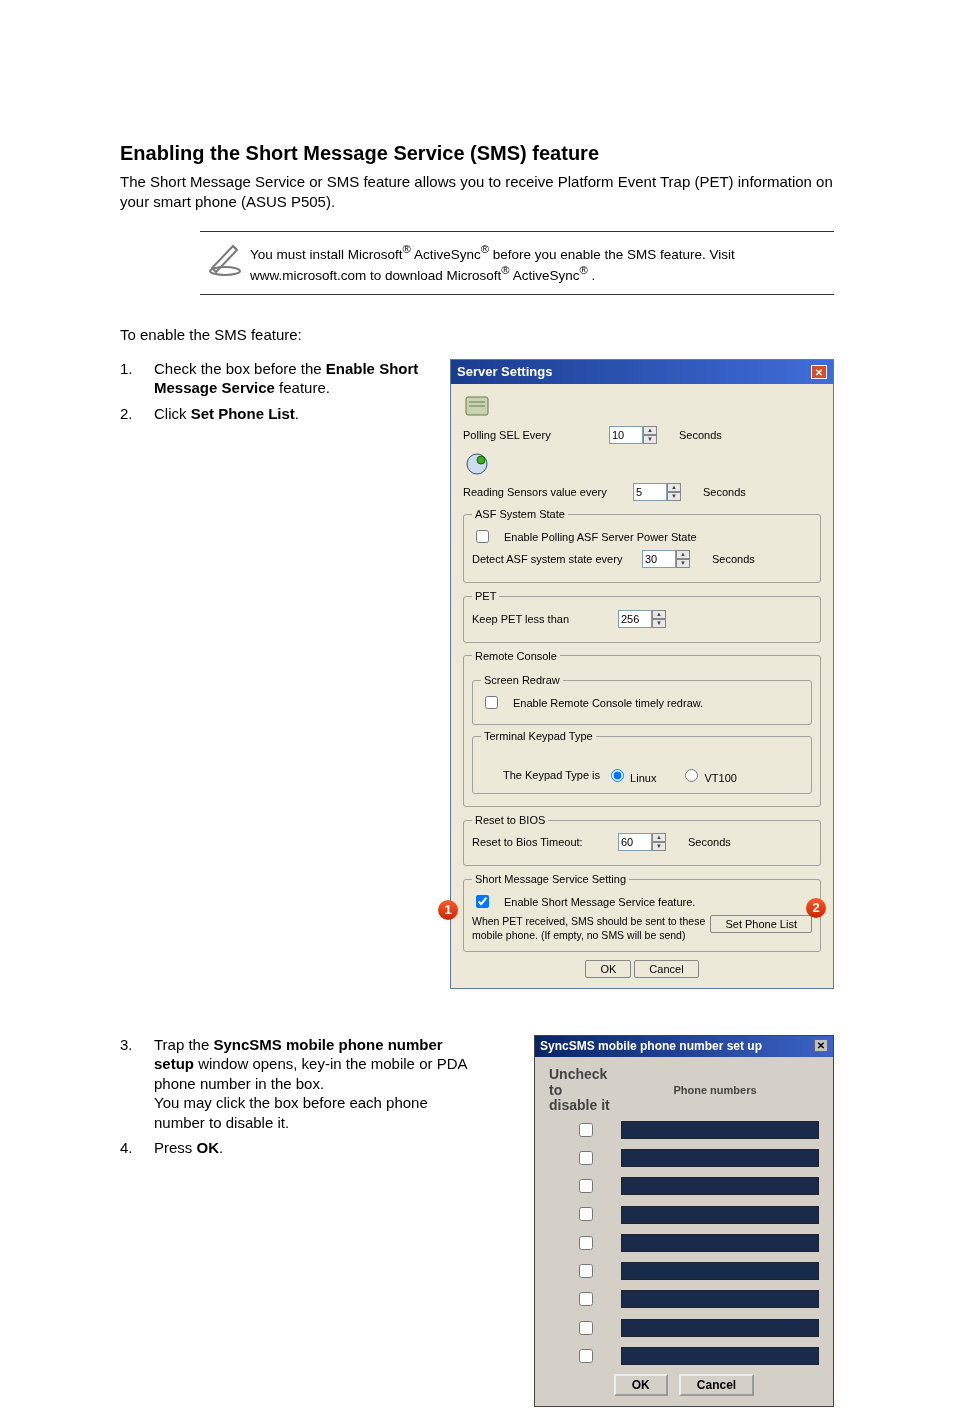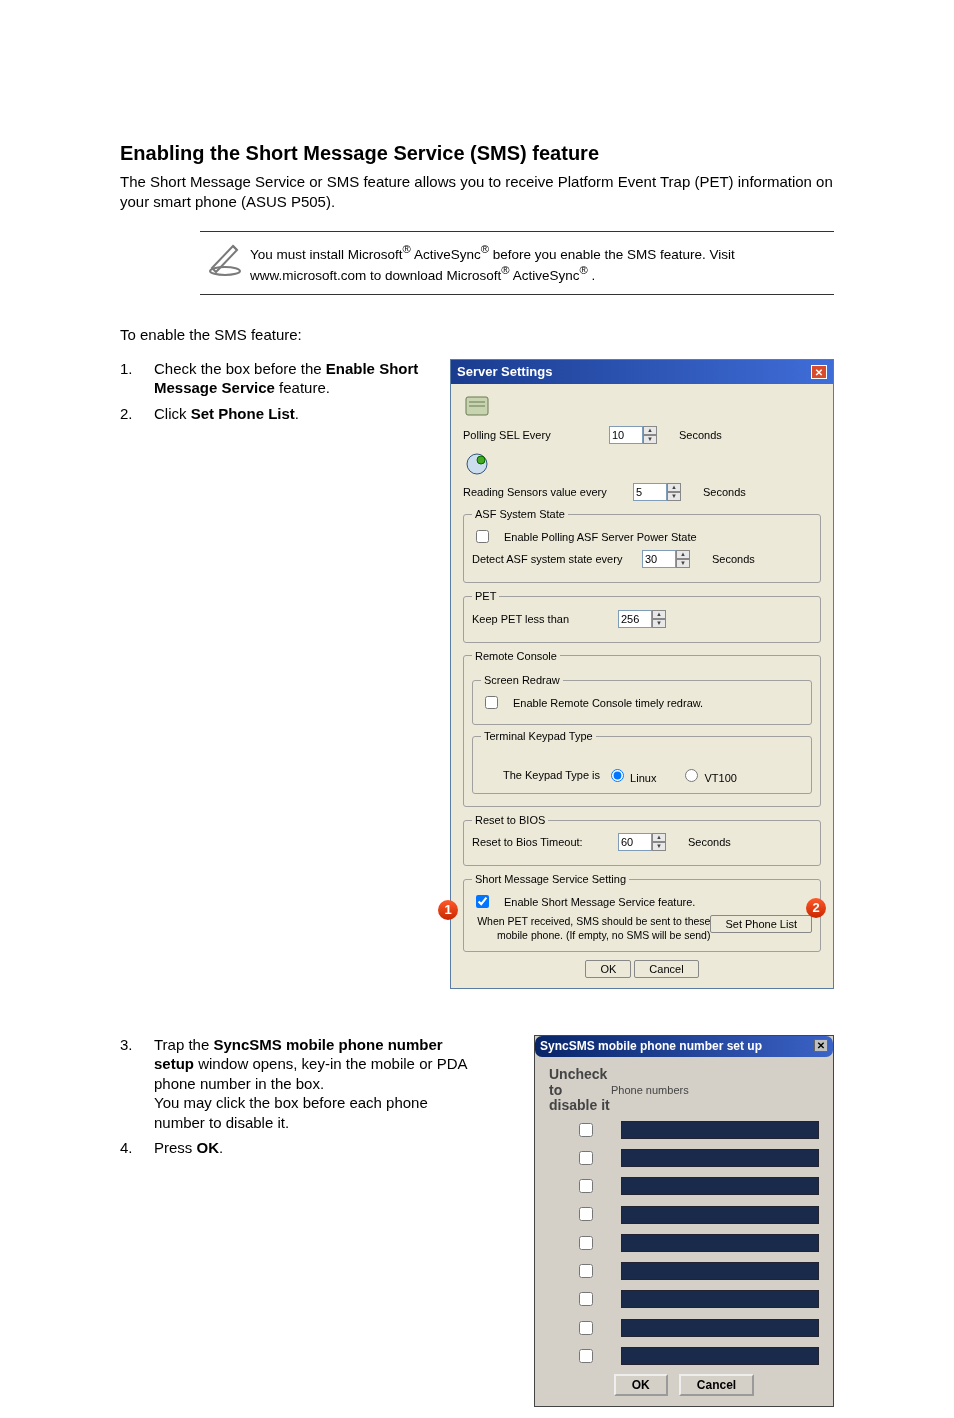--- a/index.html
+++ b/index.html
@@ -151,33 +151,32 @@
     font-size: 11px;
     margin-left: 40px;
   }
   .sync-title {
     background: linear-gradient(to right, #082568, #3b62c6);
     color: #fff;
     font-weight: bold;
     padding: 3px 5px;
     display: flex; justify-content: space-between;
     font-size: 12px;
-    border-radius: 7px;
   }
   .sync-close {
     background: #c0c0c0; color: #000;
     width: 14px; height: 13px;
     font-size: 10px; text-align: center; line-height: 12px;
     border: 1px solid #666;
     font-weight: bold;
   }
   .sync-body { padding: 10px 14px; }
   .sync-head { display: flex; align-items: center; margin-bottom: 6px; }
   .sync-head .h1 { width: 72px; font-weight: bold; color: #444; font-size: 14px; line-height: 1.1; }
-  .sync-head .h2 { flex: 1; font-weight: normal; color: #444; text-align: left; margin-left: -10px;}
+  .sync-head .h2 { flex: 1; font-weight: bold; color: #444; text-align: center; margin-left: -10px;}
   .sync-row { display: flex; align-items: center; margin-bottom: 8px; }
   .sync-row .cbcell { width: 72px; text-align: center; }
   .sync-row input[type=text] {
     flex: 1; height: 18px;
     background: #1a2a4a; border: 1px solid #223;
   }
   .sync-row input[type=checkbox] {
     width: 14px; height: 14px;
     accent-color: #888;
   }
@@ -348,21 +347,21 @@
         <fieldset class="sms-fieldset">
           <div class="callout c1">1</div>
           <div class="callout c2">2</div>
           <legend>Short Message Service Setting</legend>
           <div class="cb-row">
             <input type="checkbox" checked="" style="">
             <span>Enable Short Message Service feature.</span>
           </div>
           <div style="overflow:hidden;">
             <button class="btn set-phone-btn">Set Phone List</button>
-            <span style="display:block; width:240px; font-size:10.5px;text-align:right;">When PET received, SMS should be sent to these mobile phone. (If empty, no SMS will be send)</span>
+            <span style="display:block; width:240px; font-size:10.5px;">When PET received, SMS should be sent to these mobile phone. (If empty, no SMS will be send)</span>
           </div>
         </fieldset>
 
         <div class="btn-row">
           <button class="btn">OK</button>
           <button class="btn">Cancel</button>
         </div>
       </div>
     </div>
   </div>

